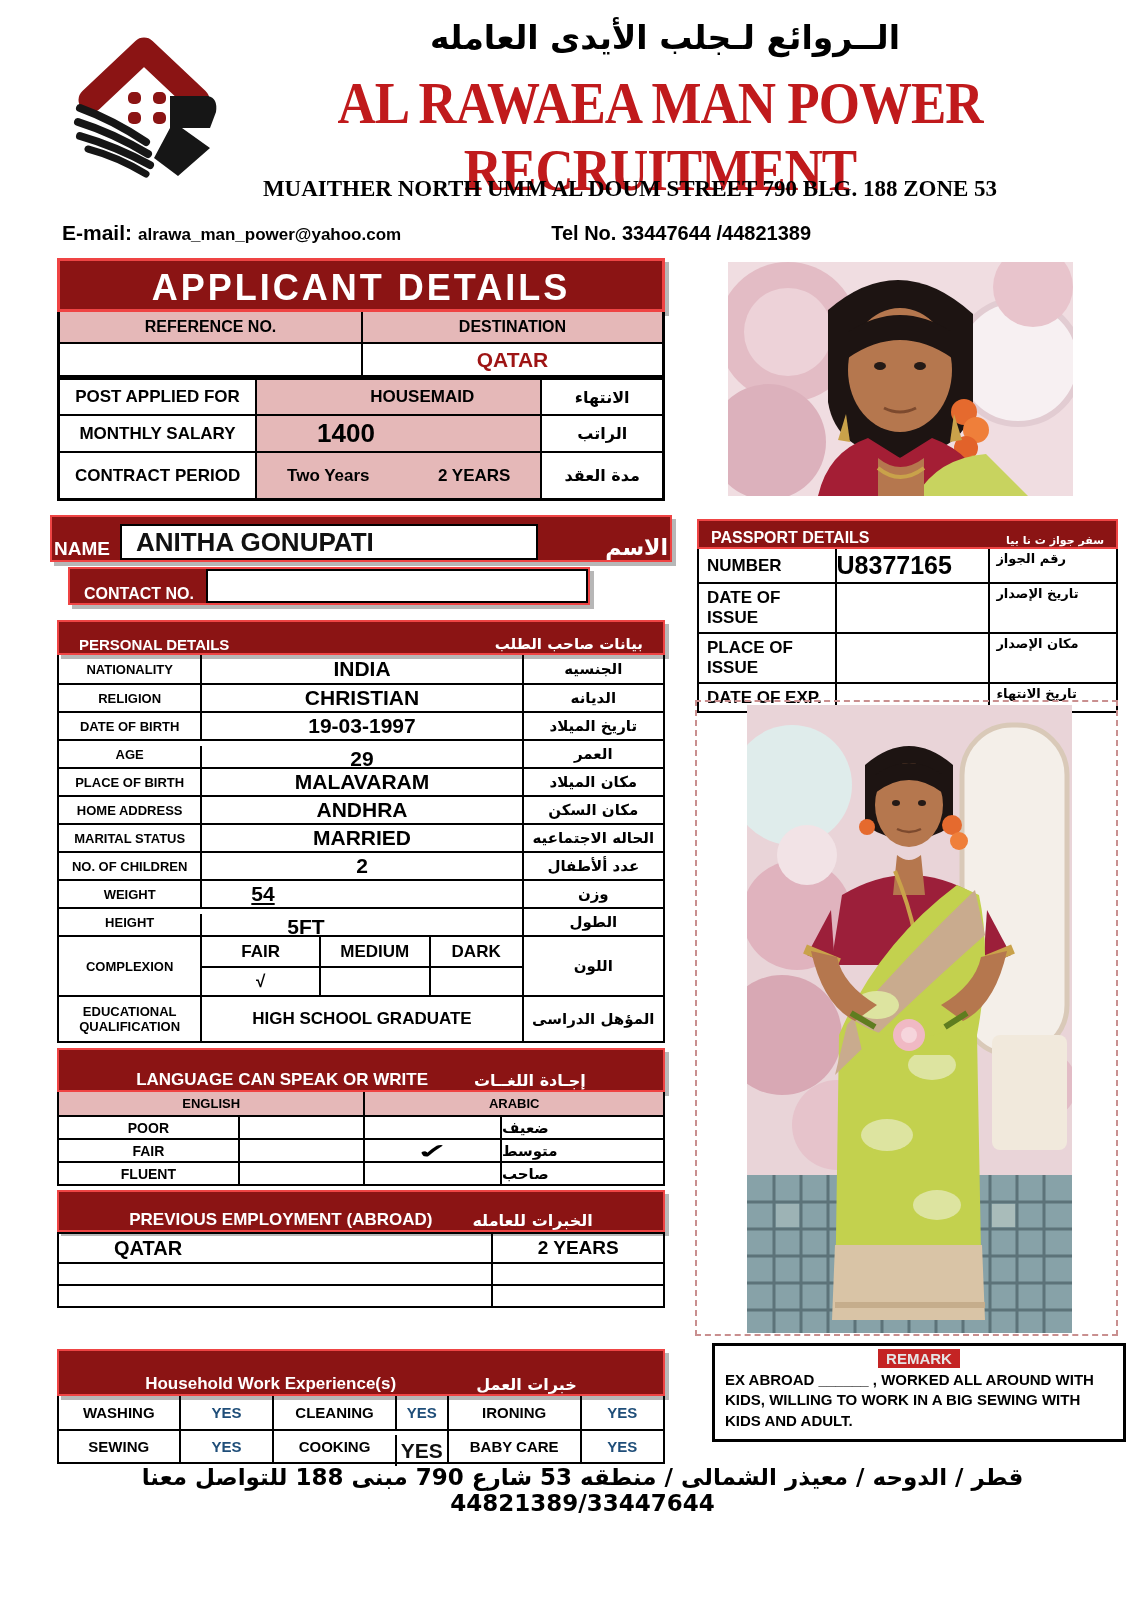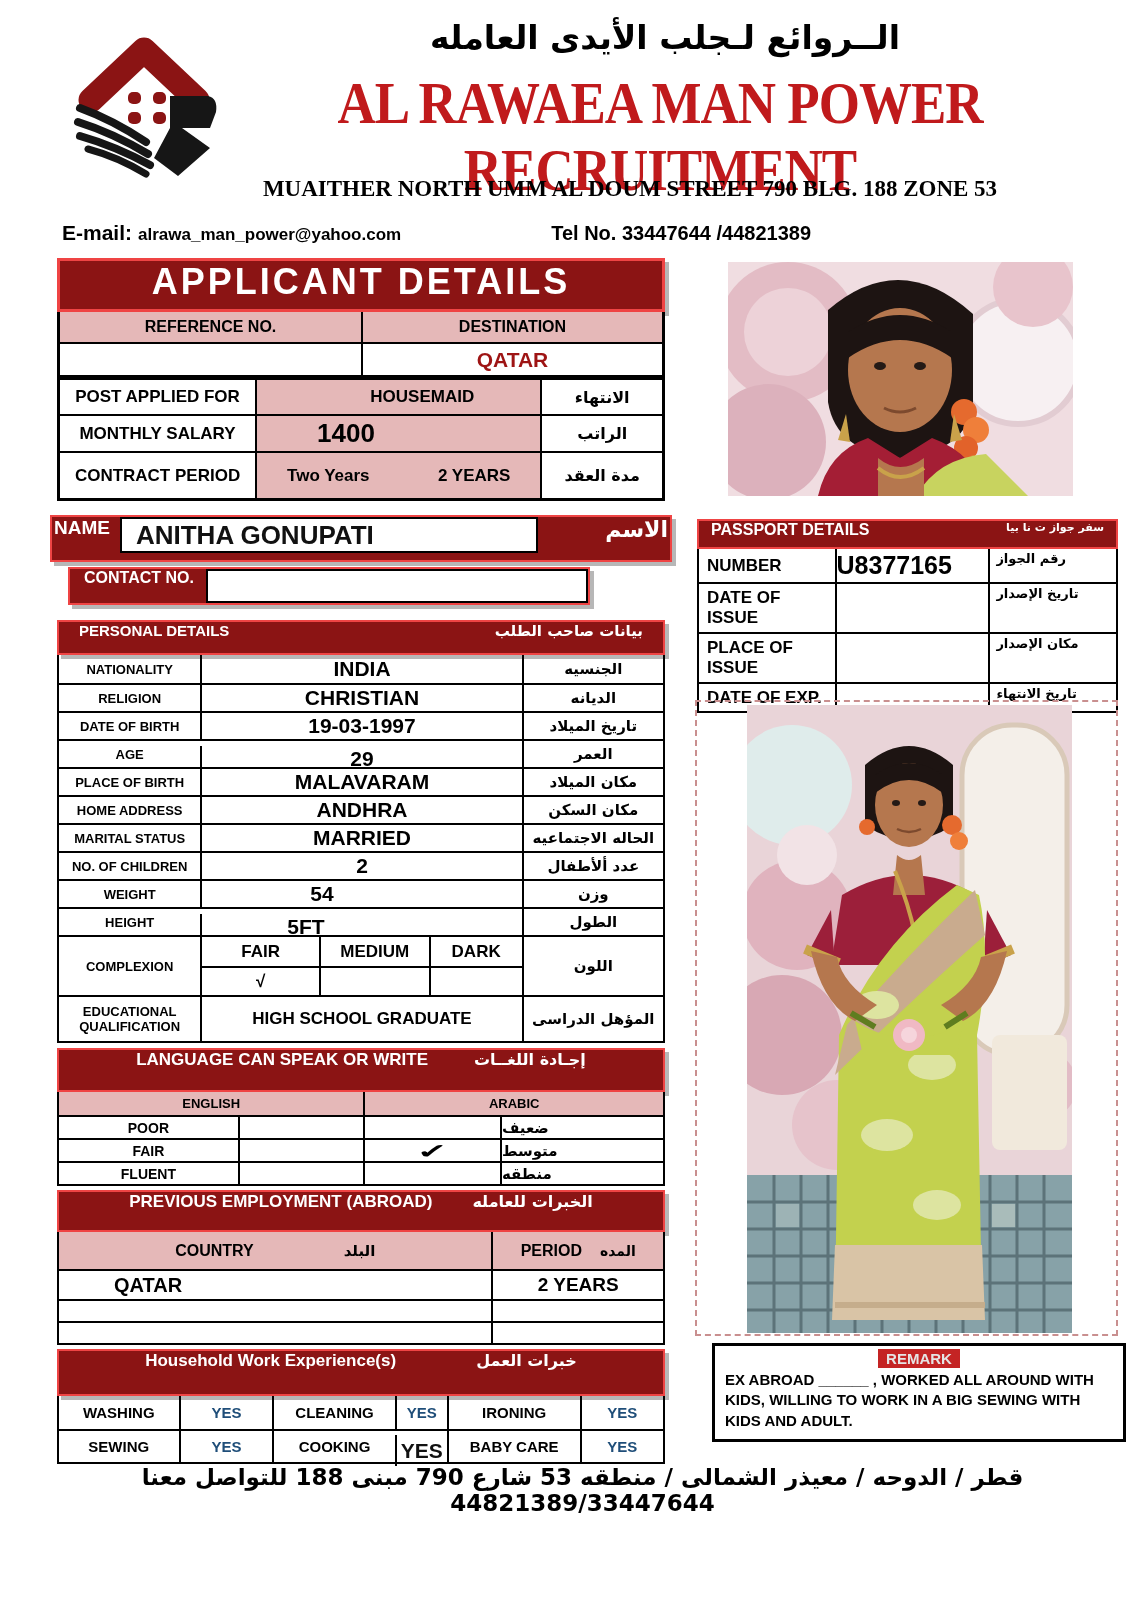--- a/index.html
+++ b/index.html
@@ -11,21 +11,21 @@
   .arabic-title{font-size:33px;font-weight:bold;text-align:center;font-family:"DejaVu Sans",sans-serif;}
   .eng-title{font-size:53px;font-weight:bold;color:#c01a1c;text-align:center;
              font-family:"Liberation Serif","DejaVu Serif",serif;letter-spacing:-1px;transform:scaleY(1.12);}
   .address{font-size:23px;font-weight:bold;text-align:center;font-family:"Liberation Serif","DejaVu Serif",serif;}
   
   .row{display:flex;box-sizing:border-box;}
   .cell{box-sizing:border-box;display:flex;align-items:center;justify-content:center;}
   .bt{border-top:2px solid #000;} .bl{border-left:2px solid #000;}
   .pink{background:#e5b8b8;}
   .bar{background:#8b1414;color:#fff;box-sizing:border-box;border:2px solid #ef4444;
-       display:flex;align-items:flex-start;box-shadow:4px 4px 0 rgba(95,95,95,.45);}
+       display:flex;align-items:flex-end;box-shadow:4px 4px 0 rgba(95,95,95,.45);}
   .lab{font-weight:bold;font-size:14px;}
   .val{font-weight:bold;font-size:21px;}
   .arlab{font-weight:bold;font-size:15px;font-family:"DejaVu Sans",sans-serif;}
   .whitebox{background:#fff;border:2px solid #000;box-sizing:border-box;}
   .dip{transform:translateY(5px);}
   .check-wide{display:inline-block;transform:scaleX(1.9);font-size:20px;font-weight:bold;}
   .yes{color:#1f4e79;font-weight:bold;font-size:15px;}
   .yes-big{color:#111;font-weight:bold;font-size:21px;transform:translateY(4px);}
   .remark-box{border:3px solid #000;background:#fff;padding:4px 10px 8px 10px;}
   .remark-label{background:#c42424;color:#e5e5e5;font-weight:bold;font-size:15px;padding:1px 8px;}
@@ -154,21 +154,21 @@
         <div class="cell bl val" style="width:53.2%;">MARRIED</div>
         <div class="cell bl arlab" style="width:23.4%;" dir="rtl">الحاله الاجتماعيه</div>
       </div>
       <div class="row bt" style="height:28px;">
         <div class="cell lab" style="width:23.4%;font-size:13px;">NO. OF CHILDREN</div>
         <div class="cell bl val" style="width:53.2%;">2</div>
         <div class="cell bl arlab" style="width:23.4%;" dir="rtl">عدد ألأطفال</div>
       </div>
       <div class="row bt" style="height:28px;">
         <div class="cell lab" style="width:23.4%;font-size:13px;">WEIGHT</div>
-        <div class="cell bl val" style="width:53.2%;justify-content:flex-start;padding-left:108px;">54</div>
+        <div class="cell bl val" style="width:53.2%;justify-content:flex-start;padding-left:49px;text-decoration:underline;">54</div>
         <div class="cell bl arlab" style="width:23.4%;" dir="rtl">وزن</div>
       </div>
       <div class="row bt" style="height:28px;">
         <div class="cell lab" style="width:23.4%;font-size:13px;">HEIGHT</div>
         <div class="cell bl val dip" style="width:53.2%;justify-content:flex-start;padding-left:85px;">5FT</div>
         <div class="cell bl arlab" style="width:23.4%;" dir="rtl">الطول</div>
       </div>
       <div class="row bt" style="height:60px;">
         <div class="cell lab" style="width:23.4%;font-size:13px;">COMPLEXION</div>
         <div style="width:53.2%;box-sizing:border-box;border-left:2px solid #000;display:flex;flex-direction:column;">
@@ -214,41 +214,31 @@
         <div class="cell bl" style="width:20.8%;"></div>
         <div class="cell bl" style="width:22.6%;">
           <span class="check-wide">✓</span>
         </div>
         <div class="cell bl arlab" style="width:27%;justify-content:flex-end;padding-right:5px;" dir="rtl">متوسط</div>
       </div>
       <div class="row bt" style="height:23px;">
         <div class="cell lab" style="width:29.6%;font-size:14px;">FLUENT</div>
         <div class="cell bl" style="width:20.8%;"></div>
         <div class="cell bl" style="width:22.6%;"></div>
-        <div class="cell bl arlab" style="width:27%;justify-content:flex-end;padding-right:5px;" dir="rtl">منطقه</div>
+        <div class="cell bl arlab" style="width:27%;justify-content:flex-end;padding-right:5px;" dir="rtl">صاحب</div>
       </div>
     </div>
   </div>
 
   <div class="abs" style="left:57px;top:1190px;width:608px;">
     <div class="bar" style="height:42px;justify-content:center;gap:40px;">
       <span style="font-weight:bold;font-size:17px;">PREVIOUS EMPLOYMENT (ABROAD)</span>
       <span class="ar" dir="rtl" style="font-weight:bold;font-size:16px;">الخبرات للعامله</span>
     </div>
     <div style="border:2px solid #000;border-top:none;box-sizing:border-box;">
-      <div class="row" style="height:37px;">
-        <div class="cell pink" style="width:71.6%;gap:90px;">
-          <span style="font-weight:bold;font-size:16px;">COUNTRY</span>
-          <span class="ar" dir="rtl" style="font-weight:bold;font-size:15px;">البلد</span>
-        </div>
-        <div class="cell pink bl" style="width:28.4%;gap:18px;">
-          <span style="font-weight:bold;font-size:16px;">PERIOD</span>
-          <span class="ar" dir="rtl" style="font-weight:bold;font-size:14px;">المده</span>
-        </div>
-      </div>
       <div class="row bt" style="height:30px;">
         <div class="cell val" style="width:71.6%;justify-content:flex-start;padding-left:55px;font-size:20px;">QATAR</div>
         <div class="cell bl val" style="width:28.4%;font-size:19px;">2 YEARS</div>
       </div>
       <div class="row bt" style="height:22px;">
         <div class="cell" style="width:71.6%;"></div>
         <div class="cell bl" style="width:28.4%;"></div>
       </div>
       <div class="row bt" style="height:22px;">
         <div class="cell" style="width:71.6%;"></div>

